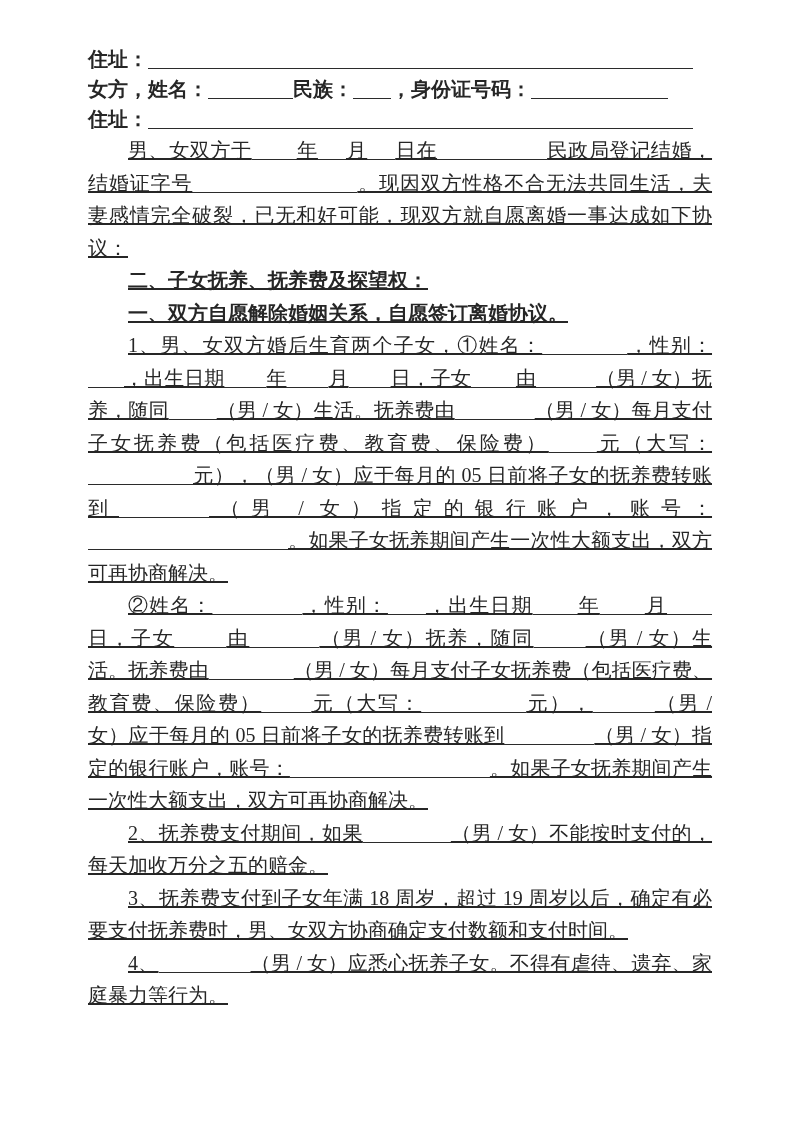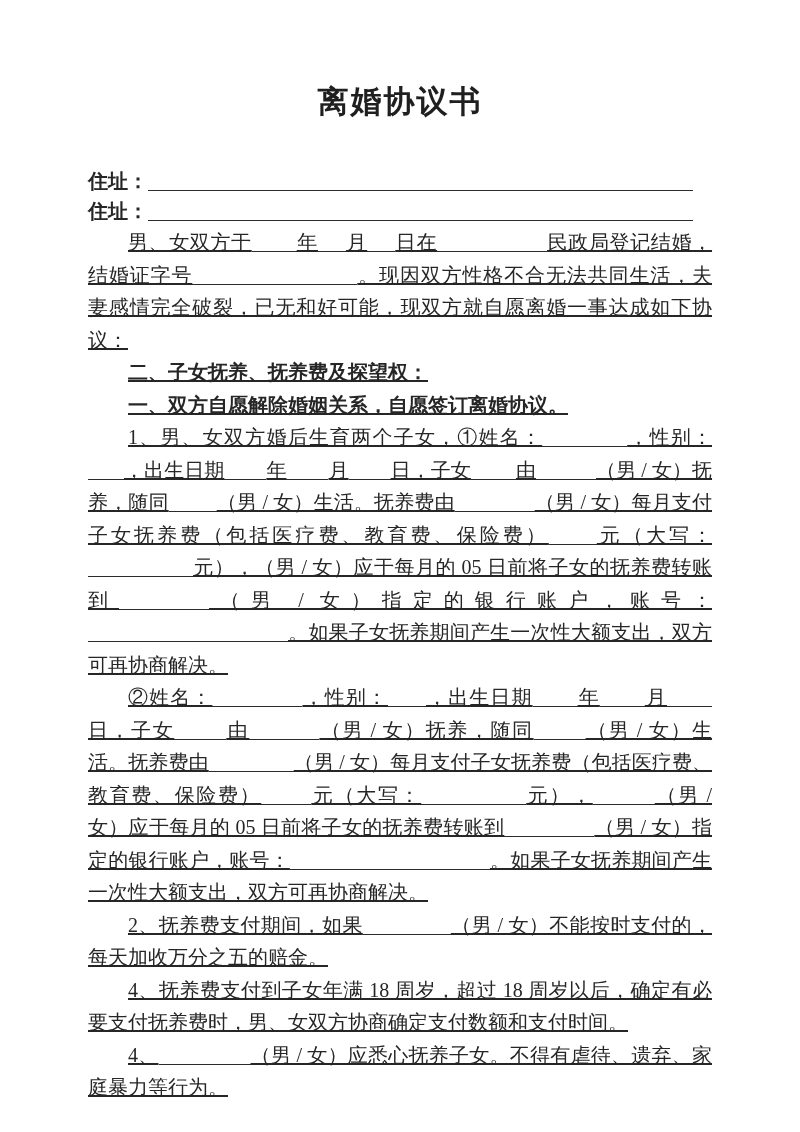--- a/index.html
+++ b/index.html
@@ -52,26 +52,26 @@
     display: inline-block;
     height: 1em;
     border-bottom: 1.6px solid #2b2b2b;
     margin-bottom: -3px;
   }
 </style>
 </head>
 <body>
 
 <div class="page">
-  <h1 class="doc-title">离婚协议书</h1>
   <div class="doc-body">
       <p class="para bold tight"><span>住址：</span><span class="blank" style="width: 545px;"></span></p>
+      <p class="para bold tight"><span>女方，姓名：</span><span class="blank" style="width: 85px;"></span><span>民族：</span><span class="blank" style="width: 38px;"></span><span>，身份证号码：</span><span class="blank" style="width: 137px;"></span></p>
       <p class="para bold tight"><span>住址：</span><span class="blank" style="width: 545px;"></span></p>
       <p class="para indent"><span>男、女双方于</span><span class="blank" style="width: 45px;"></span><span>年</span><span class="blank" style="width: 28px;"></span><span>月</span><span class="blank" style="width: 28px;"></span><span>日在</span><span class="blank" style="width: 110px;"></span><span>民政局登记结婚，结婚证字号</span><span class="blank" style="width: 165px;"></span><span>。现因双方性格不合无法共同生活，夫妻感情完全破裂，已无和好可能，现双方就自愿离婚一事达成如下协议：</span></p>
       <p class="para bold indent"><span>二、子女抚养、抚养费及探望权：</span></p>
       <p class="para bold indent"><span>一、双方自愿解除婚姻关系，自愿签订离婚协议。</span></p>
       <p class="para indent"><span>1、男、女双方婚后生育两个子女，①姓名：</span><span class="blank" style="width: 85px;"></span><span>，性别：</span><span class="blank" style="width: 36px;"></span><span>，出生日期</span><span class="blank" style="width: 42px;"></span><span>年</span><span class="blank" style="width: 42px;"></span><span>月</span><span class="blank" style="width: 42px;"></span><span>日，子女</span><span class="blank" style="width: 45px;"></span><span>由</span><span class="blank" style="width: 60px;"></span><span>（男 / 女）抚养，随同</span><span class="blank" style="width: 48px;"></span><span>（男 / 女）生活。抚养费由</span><span class="blank" style="width: 80px;"></span><span>（男 / 女）每月支付子女抚养费（包括医疗费、教育费、保险费）</span><span class="blank" style="width: 48px;"></span><span>元（大写：</span><span class="blank" style="width: 105px;"></span><span>元），（男 / 女）应于每月的 05 日前将子女的抚养费转账到</span><span class="blank" style="width: 90px;"></span><span>（男 / 女）指定的银行账户，账号：</span><span class="blank" style="width: 200px;"></span><span>。如果子女抚养期间产生一次性大额支出，双方可再协商解决。</span></p>
       <p class="para indent"><span>②姓名：</span><span class="blank" style="width: 90px;"></span><span>，性别：</span><span class="blank" style="width: 38px;"></span><span>，出生日期</span><span class="blank" style="width: 45px;"></span><span>年</span><span class="blank" style="width: 45px;"></span><span>月</span><span class="blank" style="width: 45px;"></span><span>日，子女</span><span class="blank" style="width: 52px;"></span><span>由</span><span class="blank" style="width: 70px;"></span><span>（男 / 女）抚养，随同</span><span class="blank" style="width: 52px;"></span><span>（男 / 女）生活。抚养费由</span><span class="blank" style="width: 85px;"></span><span>（男 / 女）每月支付子女抚养费（包括医疗费、教育费、保险费）</span><span class="blank" style="width: 50px;"></span><span>元（大写：</span><span class="blank" style="width: 105px;"></span><span>元），</span><span class="blank" style="width: 62px;"></span><span>（男 / 女）应于每月的 05 日前将子女的抚养费转账到</span><span class="blank" style="width: 90px;"></span><span>（男 / 女）指定的银行账户，账号：</span><span class="blank" style="width: 200px;"></span><span>。如果子女抚养期间产生一次性大额支出，双方可再协商解决。</span></p>
       <p class="para indent"><span>2、抚养费支付期间，如果</span><span class="blank" style="width: 88px;"></span><span>（男 / 女）不能按时支付的，每天加收万分之五的赔金。</span></p>
-      <p class="para indent"><span>4、抚养费支付到子女年满 18 周岁，超过 18 周岁以后，确定有必要支付抚养费时，男、女双方协商确定支付数额和支付时间。</span></p>
+      <p class="para indent"><span>3、抚养费支付到子女年满 18 周岁，超过 19 周岁以后，确定有必要支付抚养费时，男、女双方协商确定支付数额和支付时间。</span></p>
       <p class="para indent"><span>4、</span><span class="blank" style="width: 92px;"></span><span>（男 / 女）应悉心抚养子女。不得有虐待、遗弃、家庭暴力等行为。</span></p>
     </div>
 </div>
 
 </body></html>

